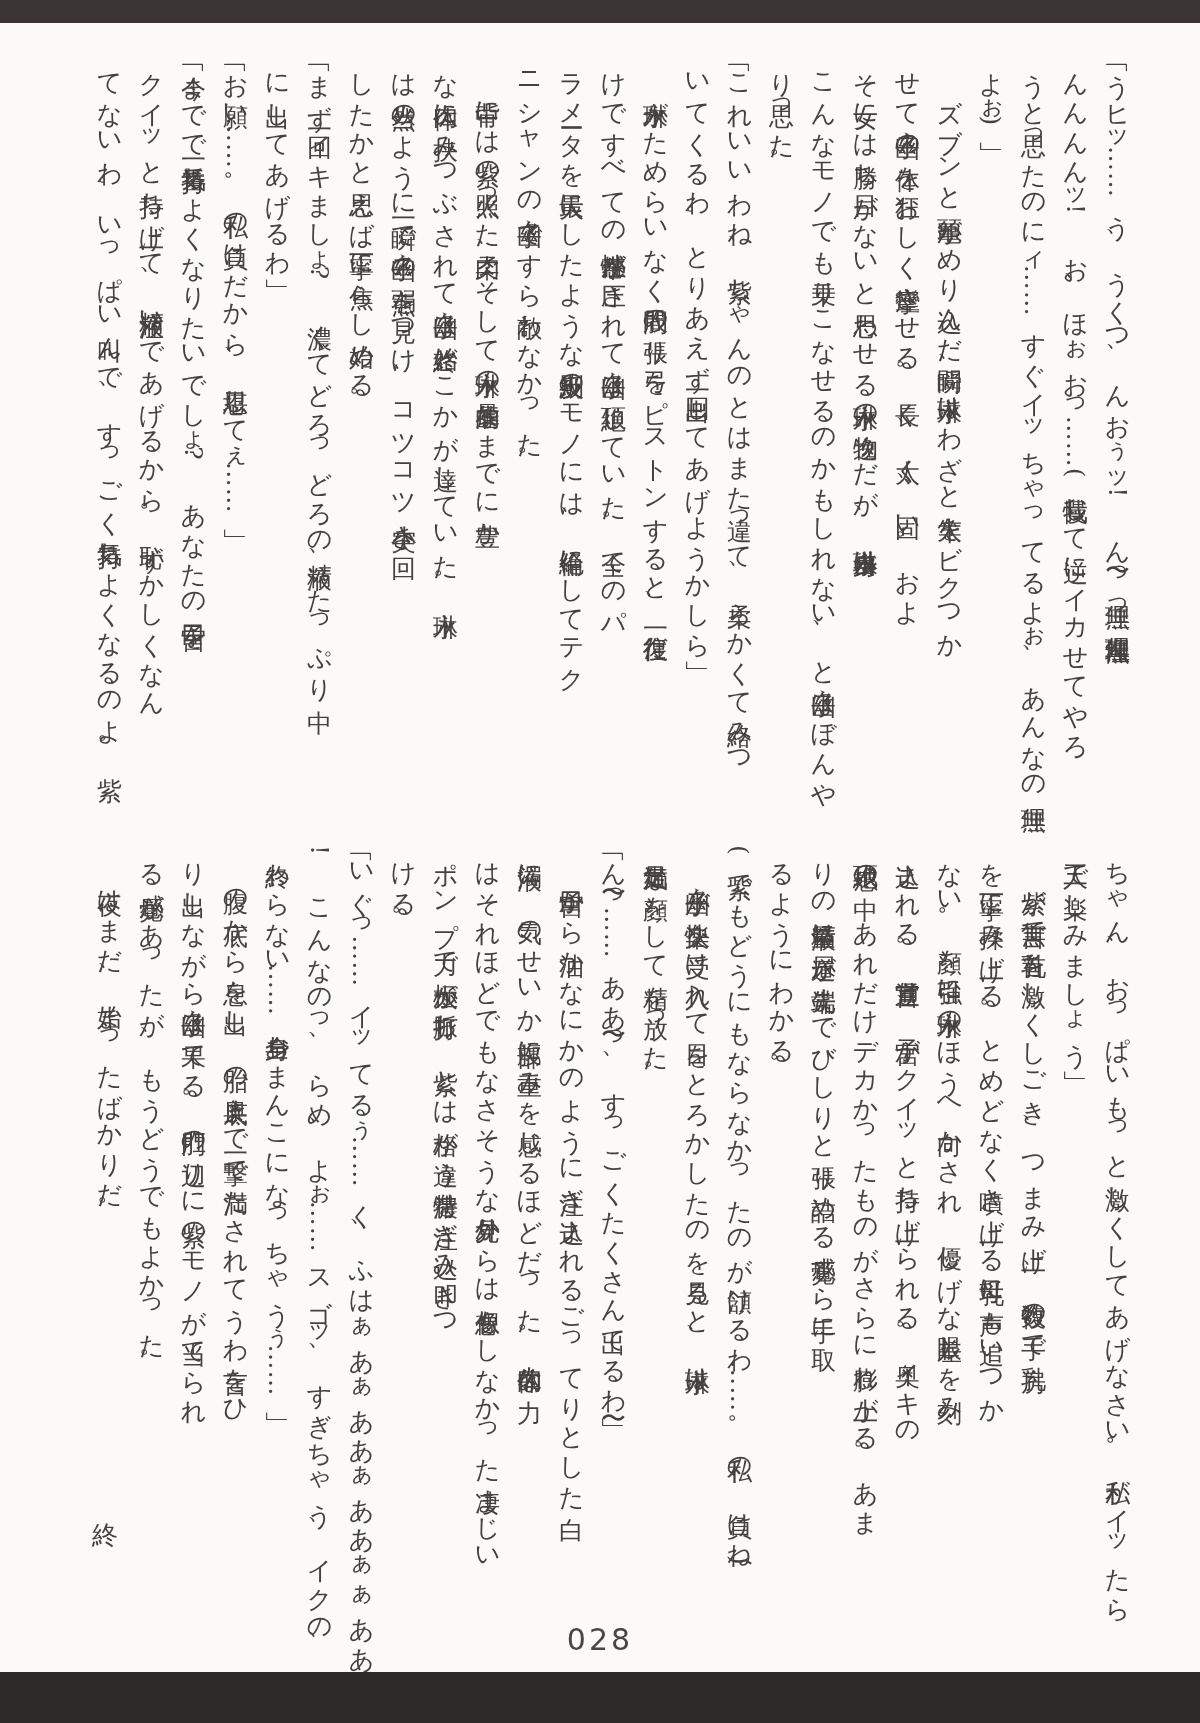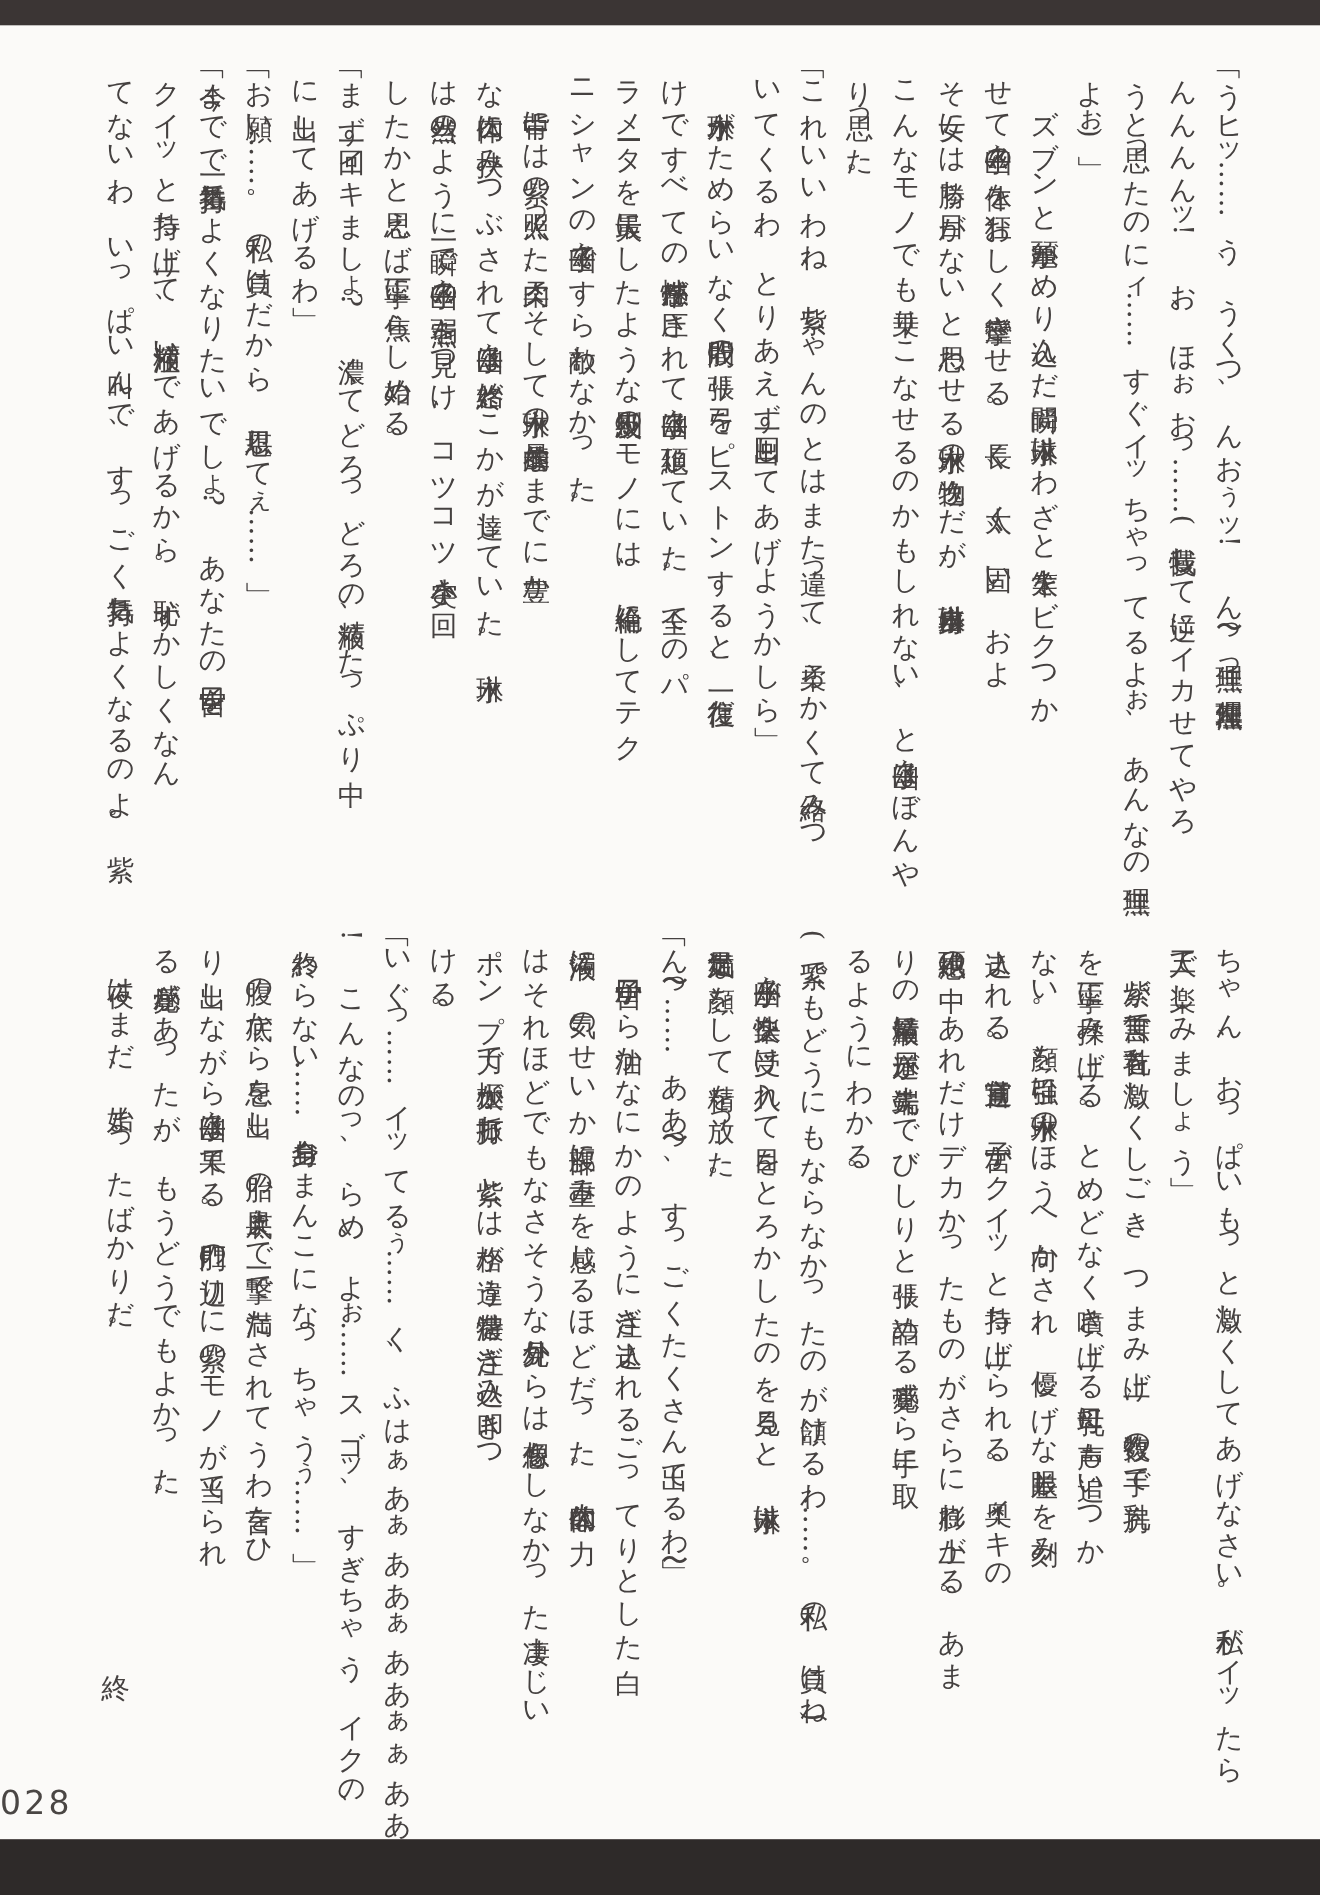--- a/index.html
+++ b/index.html
@@ -36,20 +36,21 @@
 
   .ending-mark {
     position: absolute;
     left: 92px; top: 1518px;
     color: var(--ink, #454140);
     font-size: 26px;
   }
   .page-number {
     position: absolute;
     left: 0; top: 1622px; width: 1200px;
+    text-align: center;
     color: #4a4644;
     font-size: 30px;
     letter-spacing: 3px;
     font-family: "DejaVu Sans", "Liberation Sans", sans-serif;
   }
 </style>
 </head>
 <body style="--paper: #fbfaf8; --ink: #454140; --bar-top: #3b3534; --bar-bottom: #2e2a29;">
 
 <div class="bar top"></div>

